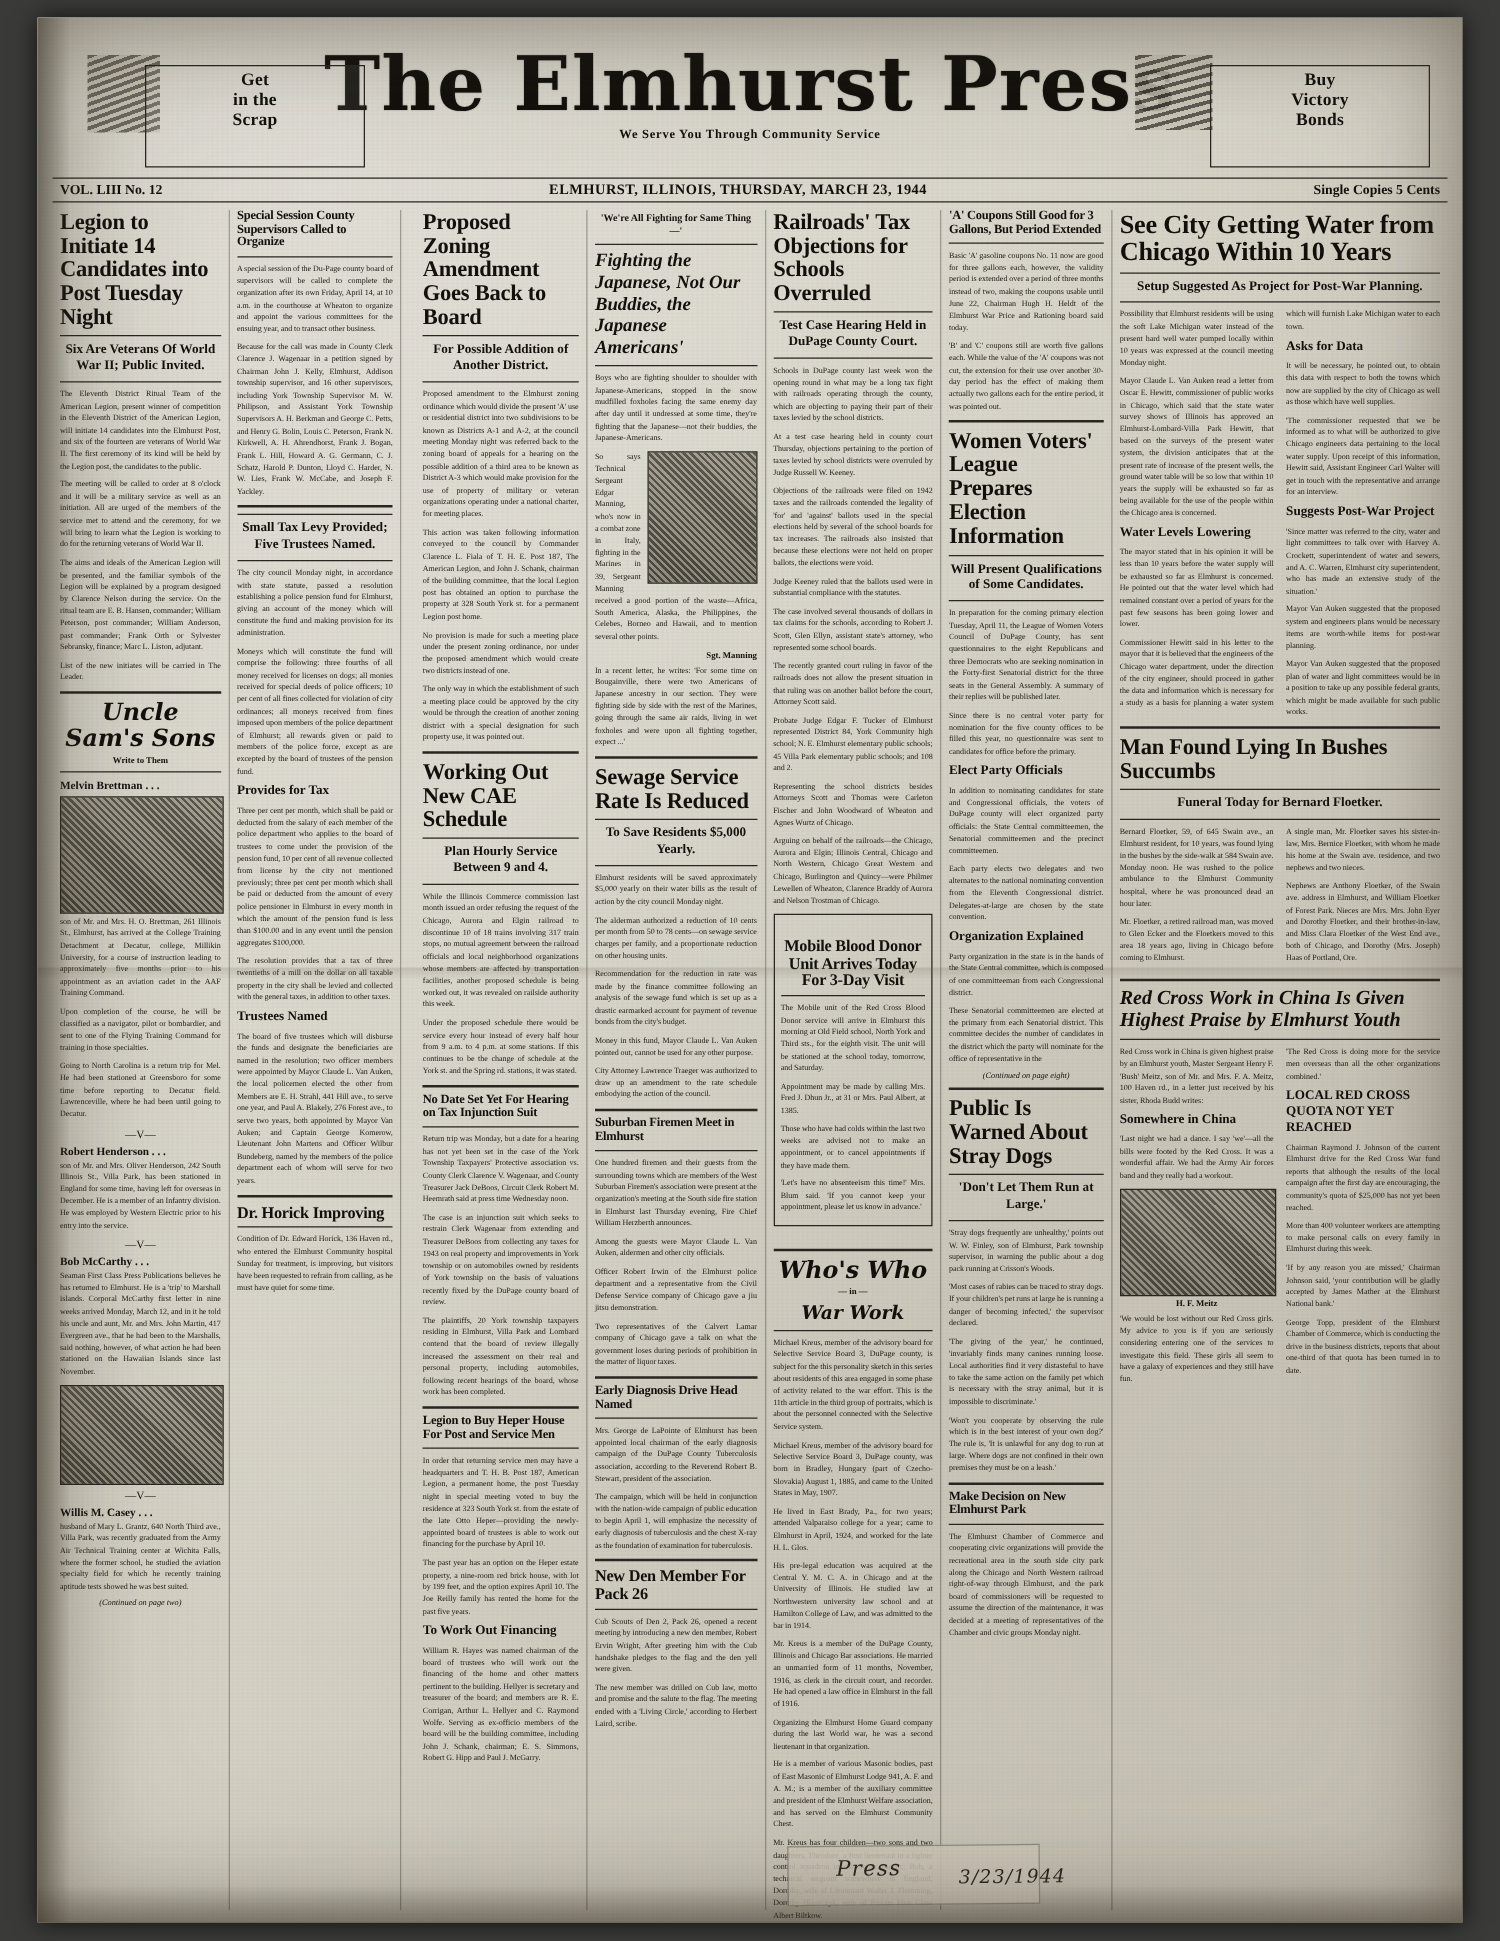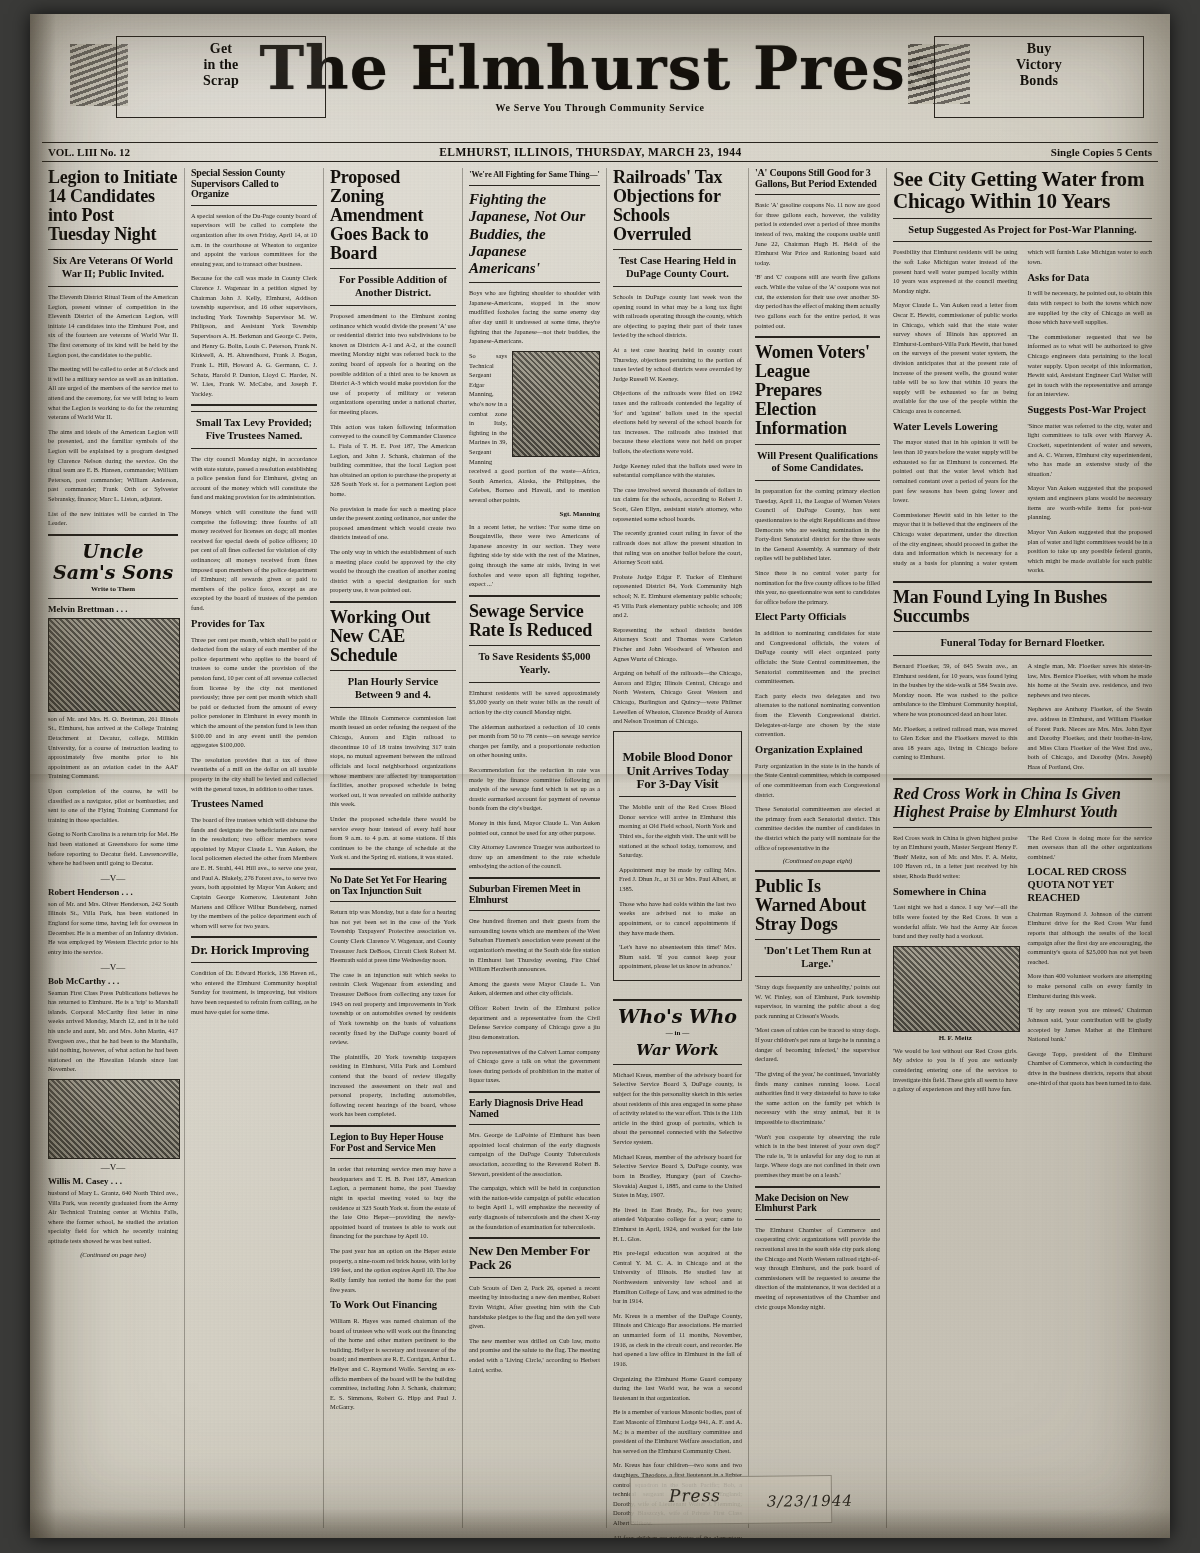--- a/index.html
+++ b/index.html
@@ -47,23 +47,23 @@
 
   
   .masthead {
     position: relative;
     padding: 8px 10px 0 10px;
     height: 118px;
     box-sizing: border-box;
   }
   .flag-box {
     position: absolute;
-    top: 22px;
+    top: 38px;
     border: 1px solid #2a2620;
-    padding: 4px 23px;
+    padding: 4px 6px;
     text-align: center;
     background: rgba(255,255,255,0.08);
   }
   .flag-left { left: 26px; width: 162px; height: 72px; }
   .flag-right { right: 26px; width: 162px; height: 72px; }
   .flag-box .flagline {
     font-family: "Liberation Serif", serif;
     font-weight: bold;
     font-size: 14px;
     line-height: 16px;
@@ -124,21 +124,21 @@
     box-sizing: border-box;
   }
   .col {
     box-sizing: border-box;
     padding: 0 6px;
     border-right: 1px solid rgba(40,36,28,0.35);
   }
   .col:last-child { border-right: none; }
   .c1 { width: 143px; }
   .c2 { width: 139px; }
-  .c3 { width: 139px; }
+  .c3 { width: 139px; margin-left: 11px; }
   .c4 { width: 144px; }
   .c5 { width: 142px; }
   .c6 { width: 138px; }
   .c7 { width: 133px; }
 
   
   .hl {
     font-family: "Liberation Serif", serif;
     font-weight: bold;
     line-height: 1.06;

